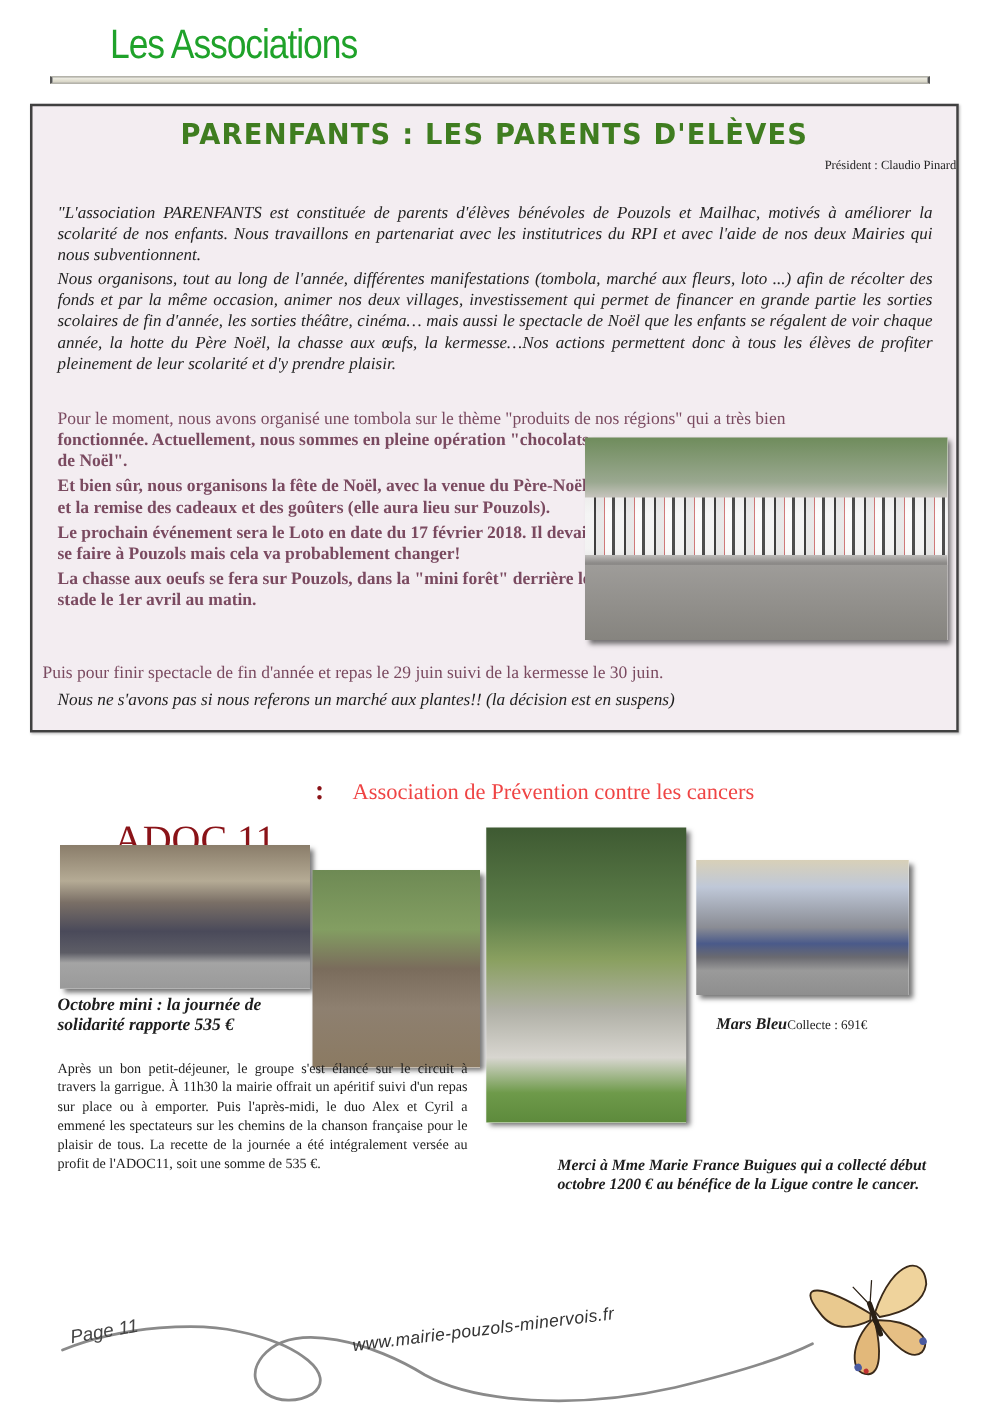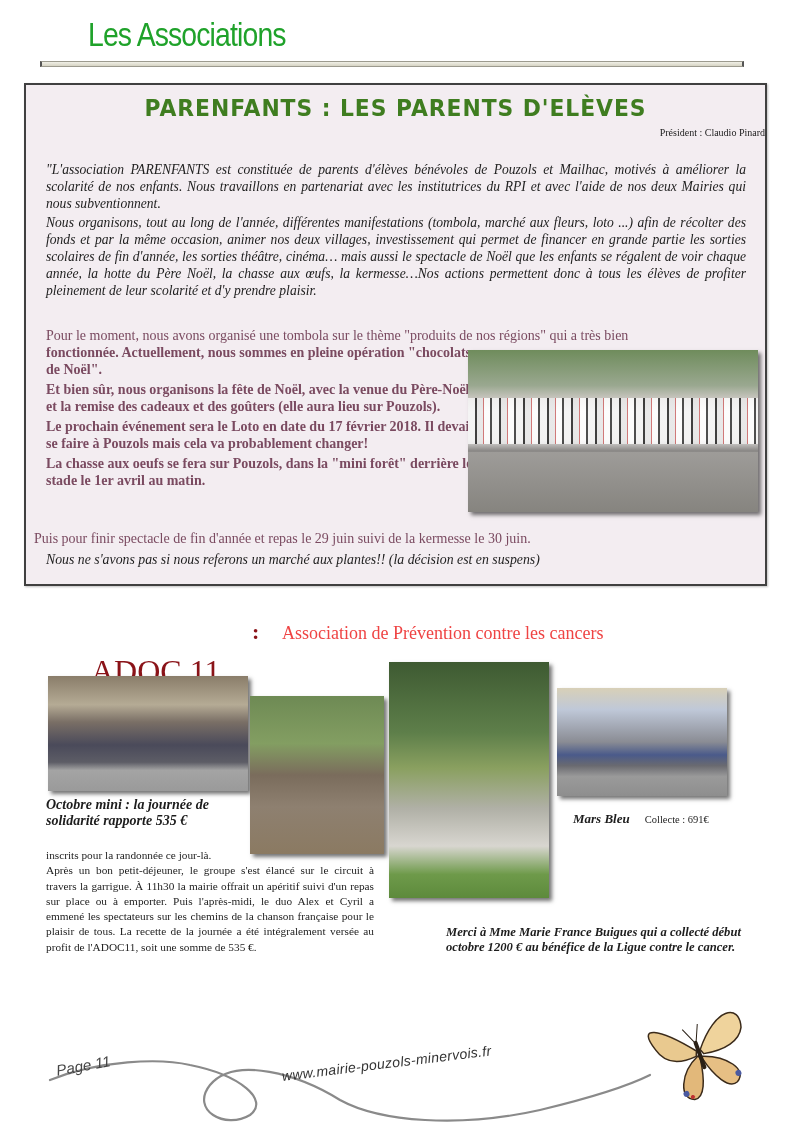--- a/index.html
+++ b/index.html
@@ -108,21 +108,21 @@
       font-style: italic; font-weight: bold; font-size: 14px; line-height: 16px; color: #1d1d1d;
     }
     #octobre-body {
       left: 46px; top: 848px; width: 328px;
       font-size: 11.3px; line-height: 15.3px; color: #1d1d1d; text-align: justify;
     }
     #octobre-body p { margin: 0; }
 
     #marsbleu-caption { left: 573px; top: 811px; font-size: 13px; color: #1d1d1d; }
     #marsbleu-caption .t { font-style: italic; font-weight: bold; }
-    #marsbleu-caption .c { font-size: 10.5px; margin-left: 15px; }
+    #marsbleu-caption .c { font-size: 10.5px; margin-left: 0; }
 
     #merci-text {
       left: 446px; top: 925px; width: 300px;
       font-style: italic; font-weight: bold; font-size: 12.6px; line-height: 15px; color: #1d1d1d; font-family: Liberation Serif, serif;
     }
 
     
     #footer-swirl { left: 40px; top: 1040px; width: 620px; height: 90px; }
     #page-number {
       left: 56px; top: 1057px;
@@ -176,21 +176,20 @@
 <div id="photo-walk2" class="abs photo"></div>
 <div id="photo-path" class="abs photo"></div>
 <div id="photo-marsbleu" class="abs photo"></div>
 
 <div id="octobre-heading" class="abs">
   <div>Octobre mini : la journée de</div>
   <div>solidarité rapporte 535 €</div>
 </div>
 
 <div id="octobre-body" class="abs">
-  <p>inscrits pour la randonnée ce jour-là.</p>
   <p>Après un bon petit-déjeuner, le groupe s'est élancé sur le circuit à travers la garrigue. À 11h30 la mairie offrait un apéritif suivi d'un repas sur place ou à emporter. Puis l'après-midi, le duo Alex et Cyril a emmené les spectateurs sur les chemins de la chanson française pour le plaisir de tous. La recette de la journée a été intégralement versée au profit de l'ADOC11, soit une somme de 535 €.</p>
 </div>
 
 <div id="marsbleu-caption" class="abs">
   <span class="t">Mars Bleu</span><span class="c">Collecte : 691€</span>
 </div>
 
 <div id="merci-text" class="abs">Merci à Mme Marie France  Buigues qui a collecté début octobre   1200 € au bénéfice de la Ligue contre le cancer.</div>
 
 <svg id="footer-swirl" class="abs" viewBox="0 0 620 90">

